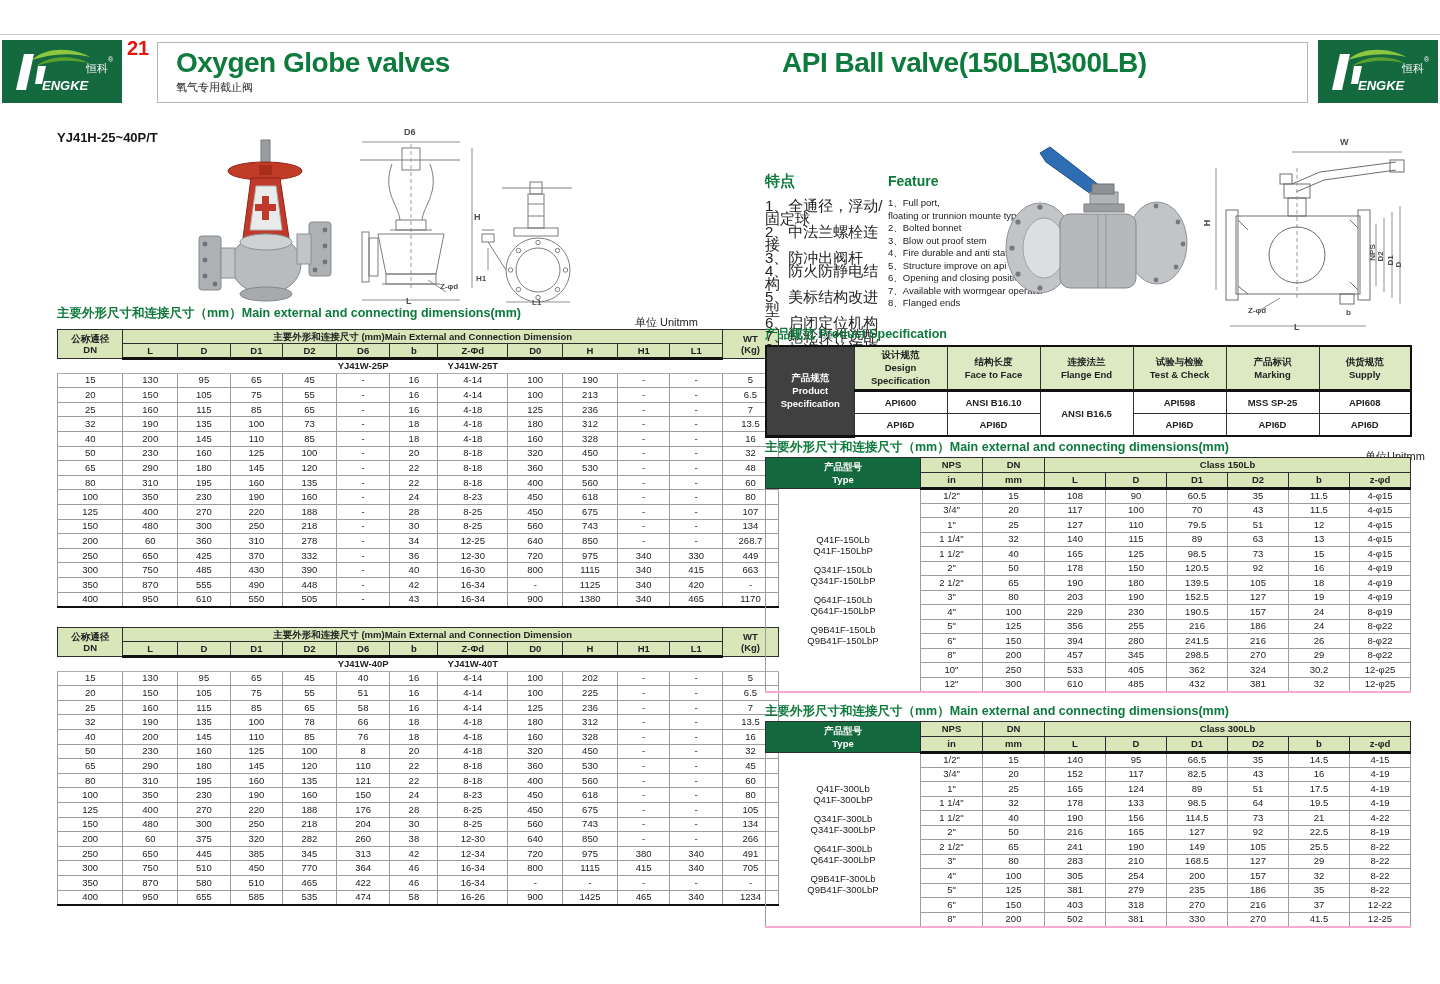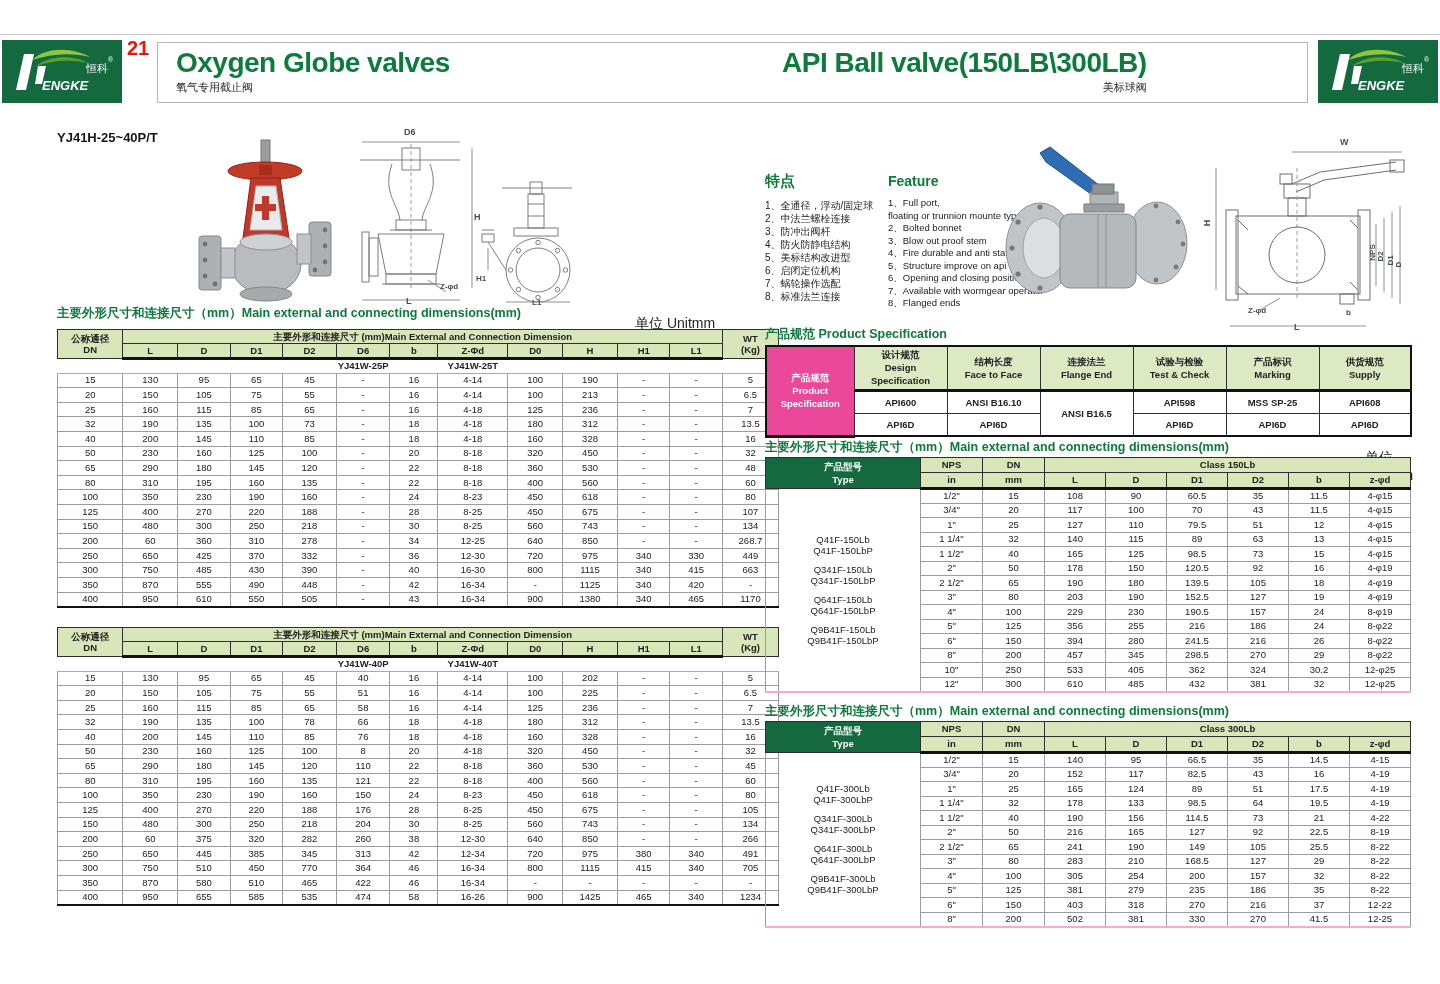--- a/index.html
+++ b/index.html
@@ -14,21 +14,21 @@
   .pagenum.left { left:127px; } .pagenum.right { left:1392px; }
   .title-frame { position:absolute; left:157px; top:42px; width:1151px; height:61px; border:1px solid #b3b5b7; background:#fff; }
   .title-block { position:absolute; top:7px; }
   .title-block.l { left:18px; } .title-block.r { left:624px;text-align:right; }
   .title-en { font-size:28px; font-weight:bold; color:#0c7b3b; letter-spacing:-0.5px; line-height:26px; }
   .title-zh { font-size:11px; color:#2b2b2b; line-height:22px; }
 
   
   .model-label { position:absolute; left:57px; top:130px; font-size:13px; font-weight:bold; color:#15161a; }
   .section-title { position:absolute; font-size:12.5px; font-weight:bold; color:#0d7a3b; }
-  .unit-label { position:absolute; font-size:14px; color:#222; }
+  .unit-label { position:absolute; font-size:11px; color:#222; }
 
   
   .fig { position:absolute; }
   .fig svg { display:block; }
   .dimlabel { position:absolute; font-size:9px; color:#4a4d50; font-weight:bold; }
   .rot { transform:rotate(-90deg); transform-origin:center; }
 
   
   table.dimtable { border-collapse:collapse; table-layout:fixed; width:722px; font-size:9.5px; color:#222;
                    border-bottom:2px solid #111; }
@@ -43,29 +43,29 @@
                  border-bottom:2px solid #f9a8d4; }
   table.rtable th { background:#d9e6ba; border:1px solid #2e2e2e; font-weight:bold; white-space:pre-line; padding:1px 0; line-height:12px; }
   table.rtable tr.colrow th { height:15px; border-bottom:3px solid #111; }
   table.rtable th.typehead { background:#14693f; color:#fff; line-height:13px; }
   table.rtable td { border:1px solid #9c9c9c; text-align:center; height:14.5px; padding:0; line-height:12px; }
   td.typecell { vertical-align:middle; padding:6px 0 !important; }
   td.typecell .typegroup { margin:8px 0; line-height:11px; font-size:9.5px; }
 
   table.spectable { border-collapse:collapse; table-layout:fixed; width:645px; font-size:9.5px; color:#222; border:2px solid #111; }
   table.spectable th { background:#dce9c2; border:1px solid #2e2e2e; font-weight:bold; white-space:pre-line; height:44px; line-height:13px; }
-  table.spectable th.spec-side { background:#ec4899; color:#fff; }
+  table.spectable th.spec-side { background:#404040; color:#fff; }
   table.spectable tr.spec-head th { border-bottom:3px solid #111; }
   table.spectable td { border:1px solid #2e2e2e; text-align:center; height:23px; font-weight:bold; }
 
   
   .feat-col { position:absolute; }
   .feat-heading { font-size:15px; font-weight:bold; color:#0d7a3b; margin-bottom:8px; }
   .feat-col .list-item { white-space:pre-line; }
-  .feat-zh .list-item { font-size:10px; line-height:13px; color:#222; }
+  .feat-zh .list-item { font-size:15px; line-height:13px; color:#222; }
   .feat-en .list-item { font-size:9.5px; line-height:12.5px; color:#222; }
 
   
   .logo-inner { position:relative; width:100%; height:100%; }
 </style>
 </head>
 <body>
 
 <div class="page">
   <div class="toprule"></div>
@@ -85,21 +85,20 @@
   </div>
   <div class="pagenum left">21</div>
 
   <div class="title-frame">
     <div class="title-block l">
       <div class="title-en">Oxygen Globe valves</div>
       <div class="title-zh">氧气专用截止阀</div>
     </div>
     <div class="title-block r">
       <div class="title-en">API Ball valve(150LB\300LB)</div>
-      <div class="title-zh">美标球阀</div>
     </div>
   </div>
 
   <div class="pagenum right">22</div>
   <div class="logo-box right">
     <div class="logo-inner">
       <svg width="120" height="63" viewBox="0 0 120 63">
         <polygon points="22,14 32,14 24,50 14,50" fill="#ffffff"></polygon>
         <polygon points="36,26 44,26 40,44 33,44" fill="#ffffff"></polygon>
         <path d="M30,20 C45,6 72,8 88,17 C68,12 48,14 30,20 Z" fill="#8dc63f"></path>

